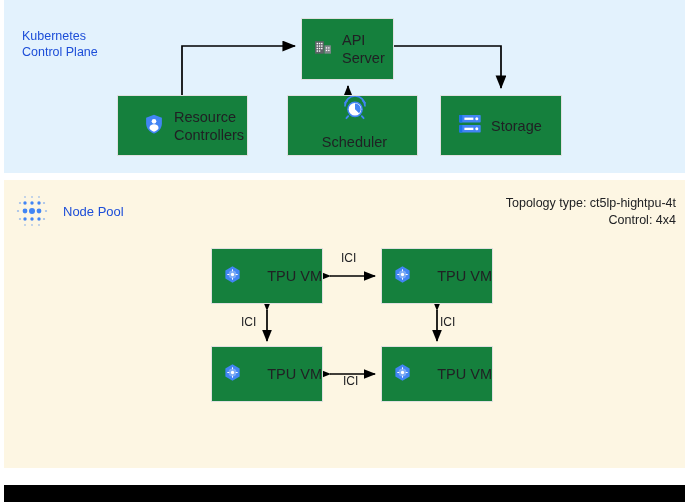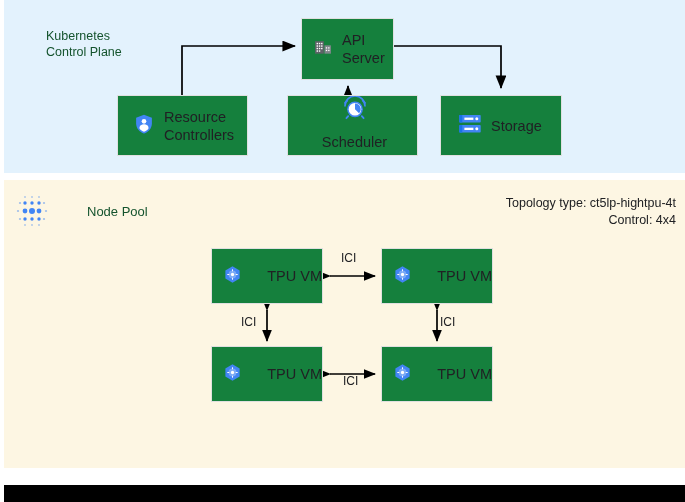--- a/index.html
+++ b/index.html
@@ -41,24 +41,23 @@
     top: 485px;
     width: 681px;
     height: 17px;
     background: #000000;
   }
 
   
   .panel-title {
     position: absolute;
     font-size: 12.5px;
-    color: #14532d;
+    color: #1d4ed8;
     line-height: 16px;
     white-space: pre-line;
-    margin-left: 24px;
   }
   #control-plane-title {
     left: 22px;
     top: 28px;
   }
   #node-pool-title {
     left: 63px;
     top: 203px;
     font-size: 13px;
     line-height: 17px;
@@ -106,21 +105,21 @@
 
   
   #box-api-server {
     left: 301px; top: 18px; width: 93px; height: 62px;
     justify-content: flex-start;
     padding-left: 11px;
   }
   #box-resource-controllers {
     left: 117px; top: 95px; width: 131px; height: 61px;
     justify-content: flex-start;
-    padding-left: 15px;
+    padding-left: 25px;
   }
   #box-scheduler {
     left: 287px; top: 95px; width: 131px; height: 61px;
     justify-content: flex-start;
     padding-left: 4px;
     flex-direction: column;
   }
   #box-storage {
     left: 440px; top: 95px; width: 122px; height: 61px;
     justify-content: flex-start;

